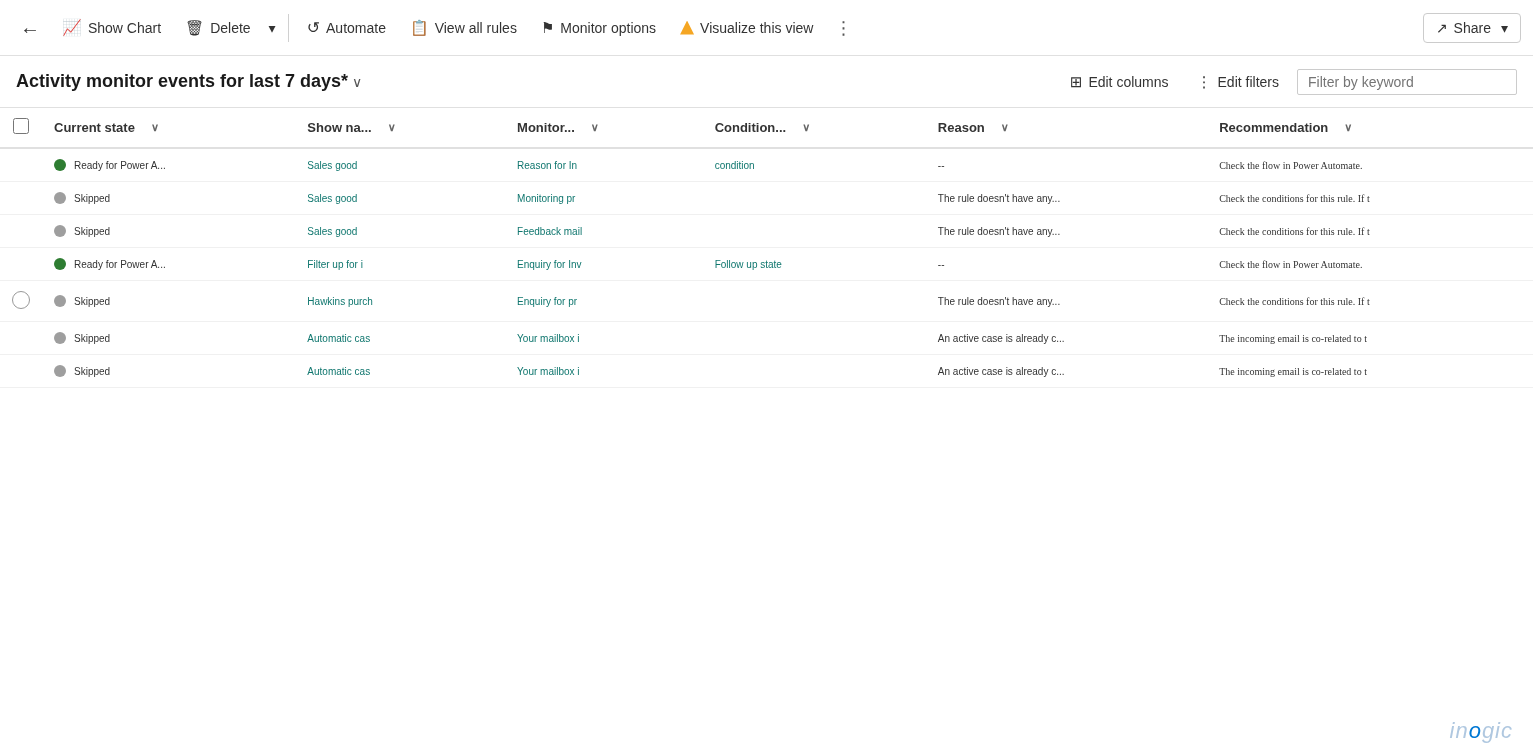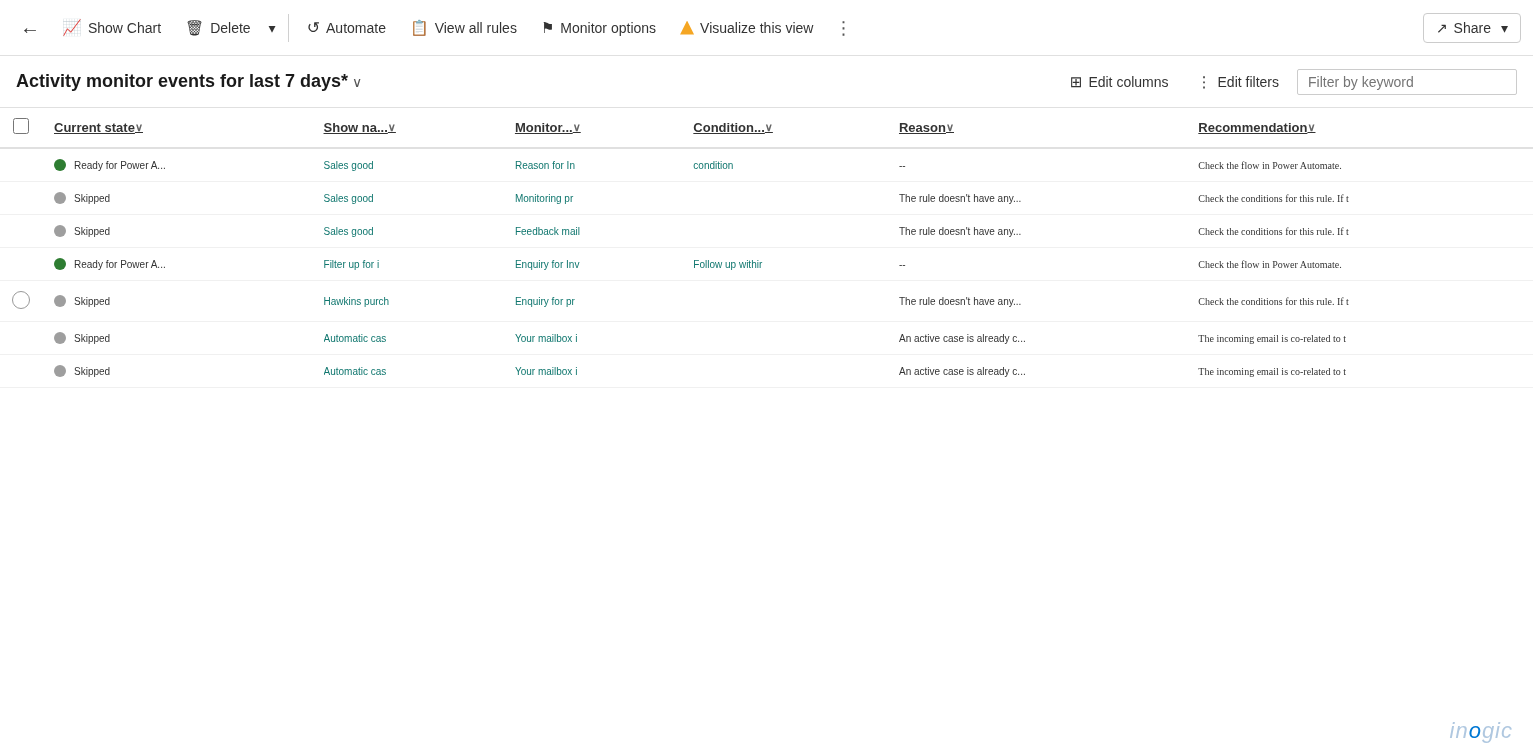--- a/index.html
+++ b/index.html
@@ -60,21 +60,21 @@
 
     
     .table-container { overflow: auto; height: calc(100vh - 108px); }
     table { width: 100%; border-collapse: collapse; }
     thead tr { background: #fff; border-bottom: 2px solid #e0e0e0; }
     th {
       text-align: left; padding: 10px 12px; font-weight: 600; font-size: 13px;
       color: #333; white-space: nowrap; cursor: pointer; user-select: none;
       border-bottom: 1px solid #e0e0e0;
     }
-    th .col-header { display: flex; align-items: center; gap: 0; text-decoration: underline; }
+    th .col-header { display: flex; align-items: center; gap: 16px; }
     th .sort-icon { font-size: 11px; color: #666; }
     td { padding: 10px 12px; border-bottom: 1px solid #f0f0f0; font-size: 10px; color: #333; vertical-align: middle; }
 
     .checkbox-cell { width: 40px; text-align: center; }
     .status-cell { display: flex; align-items: center; gap: 8px; white-space: nowrap; }
     .dot { width: 12px; height: 12px; border-radius: 50%; display: inline-block; flex-shrink: 0; }
     .dot-green { background: #2e7d32; }
     .dot-gray { background: #9e9e9e; }
 
     .link-cell { color: #0f766e; cursor: pointer; text-decoration: none; white-space: nowrap; overflow: hidden; text-overflow: ellipsis; max-width: 180px; display: block; }
@@ -283,21 +283,21 @@
               <span>Ready for Power A...</span>
             </div>
           </td>
           <td>
             <a class="link-cell">Filter up for i</a>
           </td>
           <td>
             <a class="link-cell">Enquiry for Inv</a>
           </td>
           <td>
-            <a class="link-cell">Follow up withir</a>
+            <a class="link-cell">Follow up state</a>
           </td>
           <td class="reason-cell">--</td>
           <td class="recommendation-cell">Check the flow in Power Automate.</td>
         </tr>
         <tr>
           <td class="checkbox-cell"><div class="row-checkbox"></div></td>
           <td>
             <div class="status-cell">
               <span class="dot dot-gray"></span>
               <span>Skipped</span>

